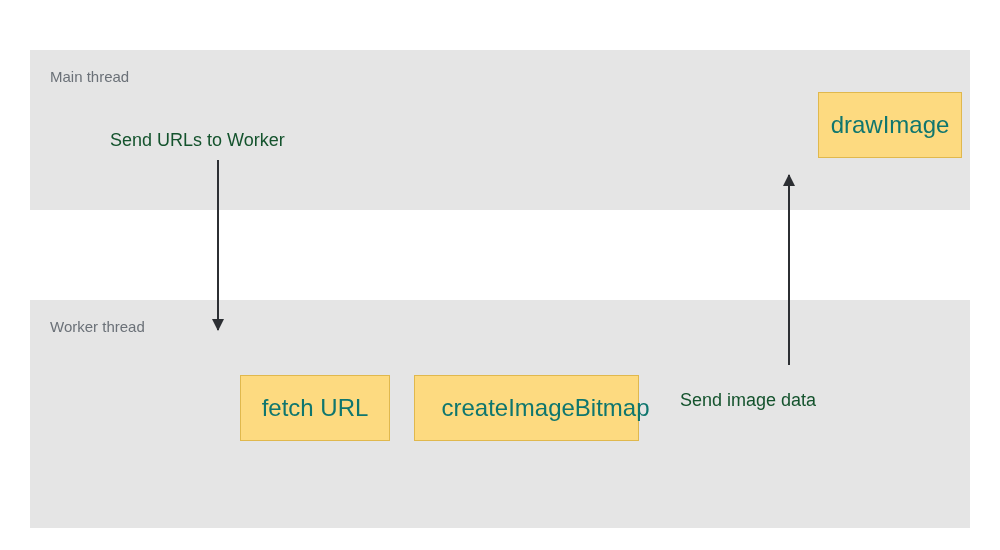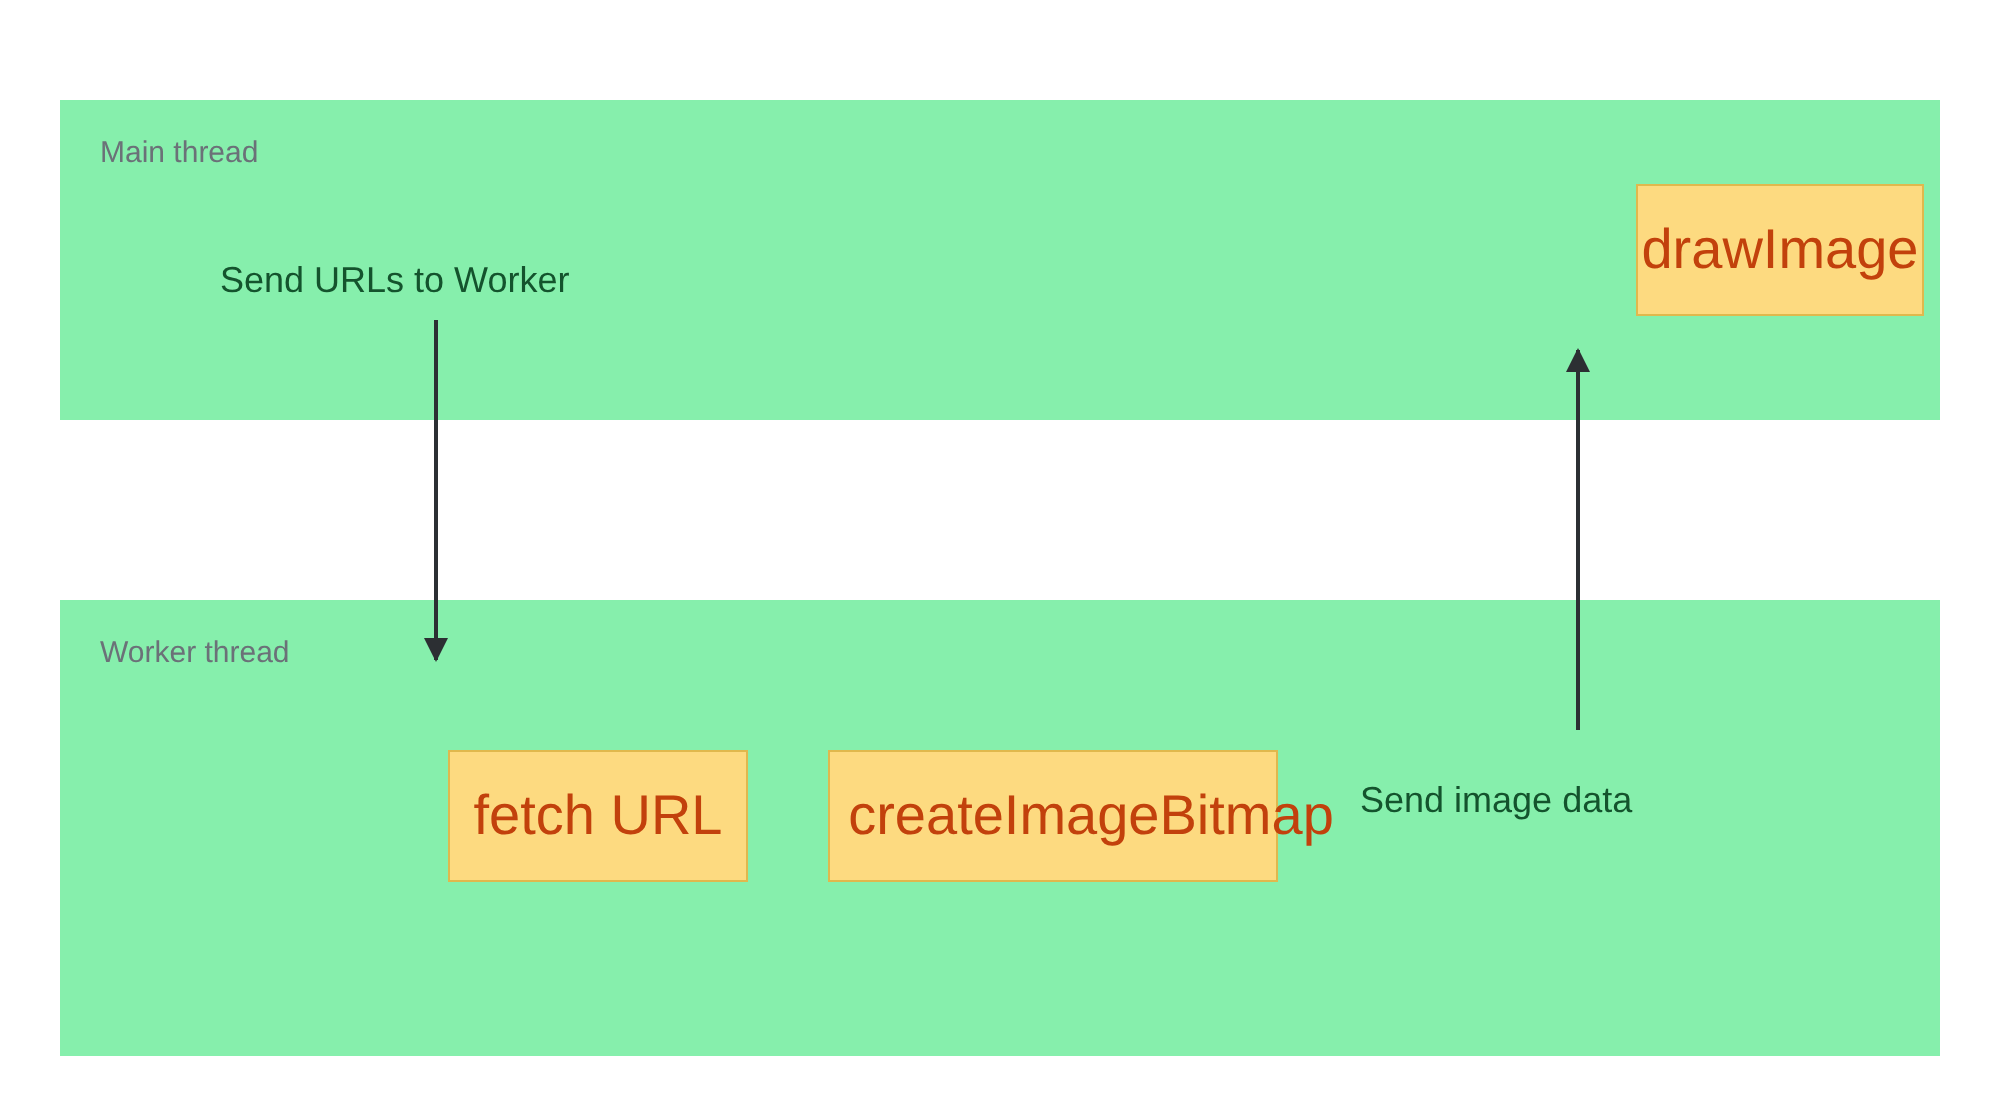--- a/index.html
+++ b/index.html
@@ -8,44 +8,44 @@
     height: 550px;
     background: #ffffff;
     font-family: Arial, Helvetica, sans-serif;
     position: relative;
     overflow: hidden;
   }
   .lane {
     position: absolute;
     left: 30px;
     right: 30px;
-    background: #86efac;
+    background: #e5e5e5;
   }
   .lane-main { top: 50px; height: 160px; }
   .lane-worker { top: 300px; height: 228px; }
   .lane-label {
     position: absolute;
     top: 18px;
     left: 20px;
     font-size: 15px;
     color: #6b7178;
   }
   .box {
     position: absolute;
     background: #fdda80;
     border: 1px solid #e0b84d;
     display: flex;
     align-items: center;
     justify-content: center;
-    font-size: 28px;
-    color: #c2410c;
+    font-size: 24px;
+    color: #0f766e;
     height: 66px;
   }
   .box-draw { left: 818px; top: 92px; width: 144px; }
-  .box-fetch { left: 224px; top: 375px; width: 150px; }
+  .box-fetch { left: 240px; top: 375px; width: 150px; }
   .box-bitmap { left: 414px; top: 375px; width: 225px; padding-left: 38px; }
   .text-label {
     position: absolute;
     font-size: 18px;
     color: #14532d;
   }
   .label-send-urls { left: 110px; top: 130px; }
   .label-send-image { left: 680px; top: 390px; }
   .arrow-down {
     position: absolute;

